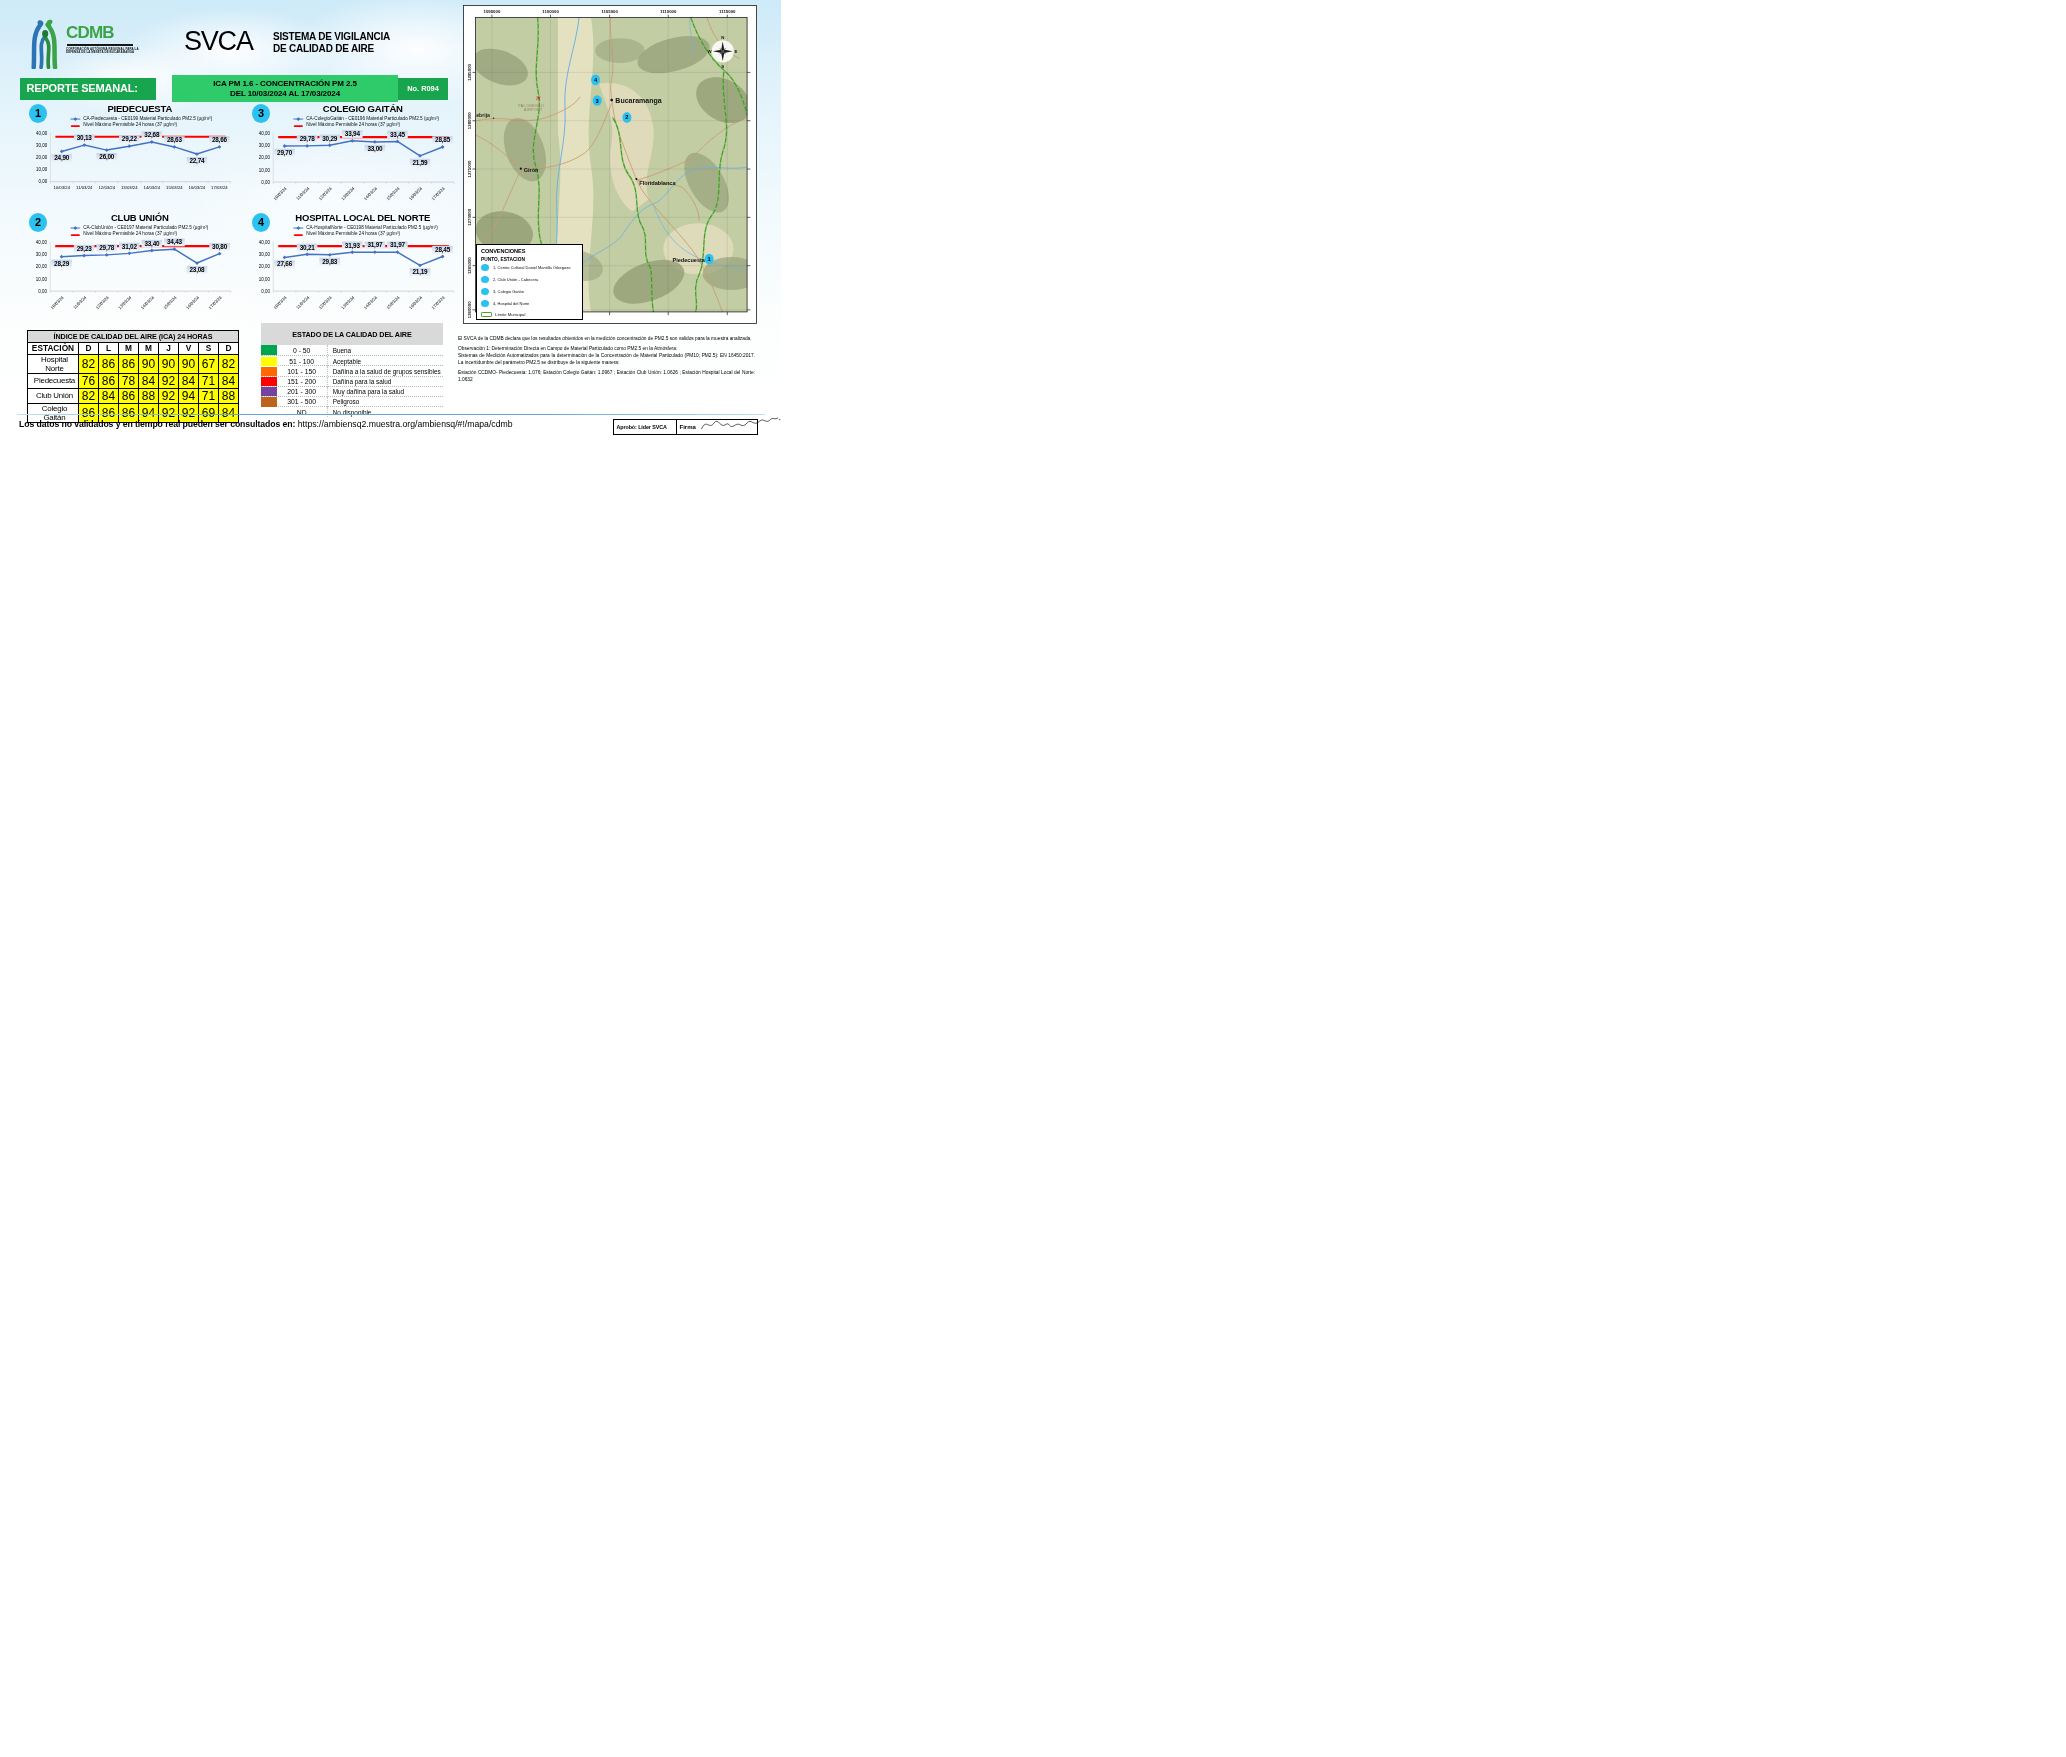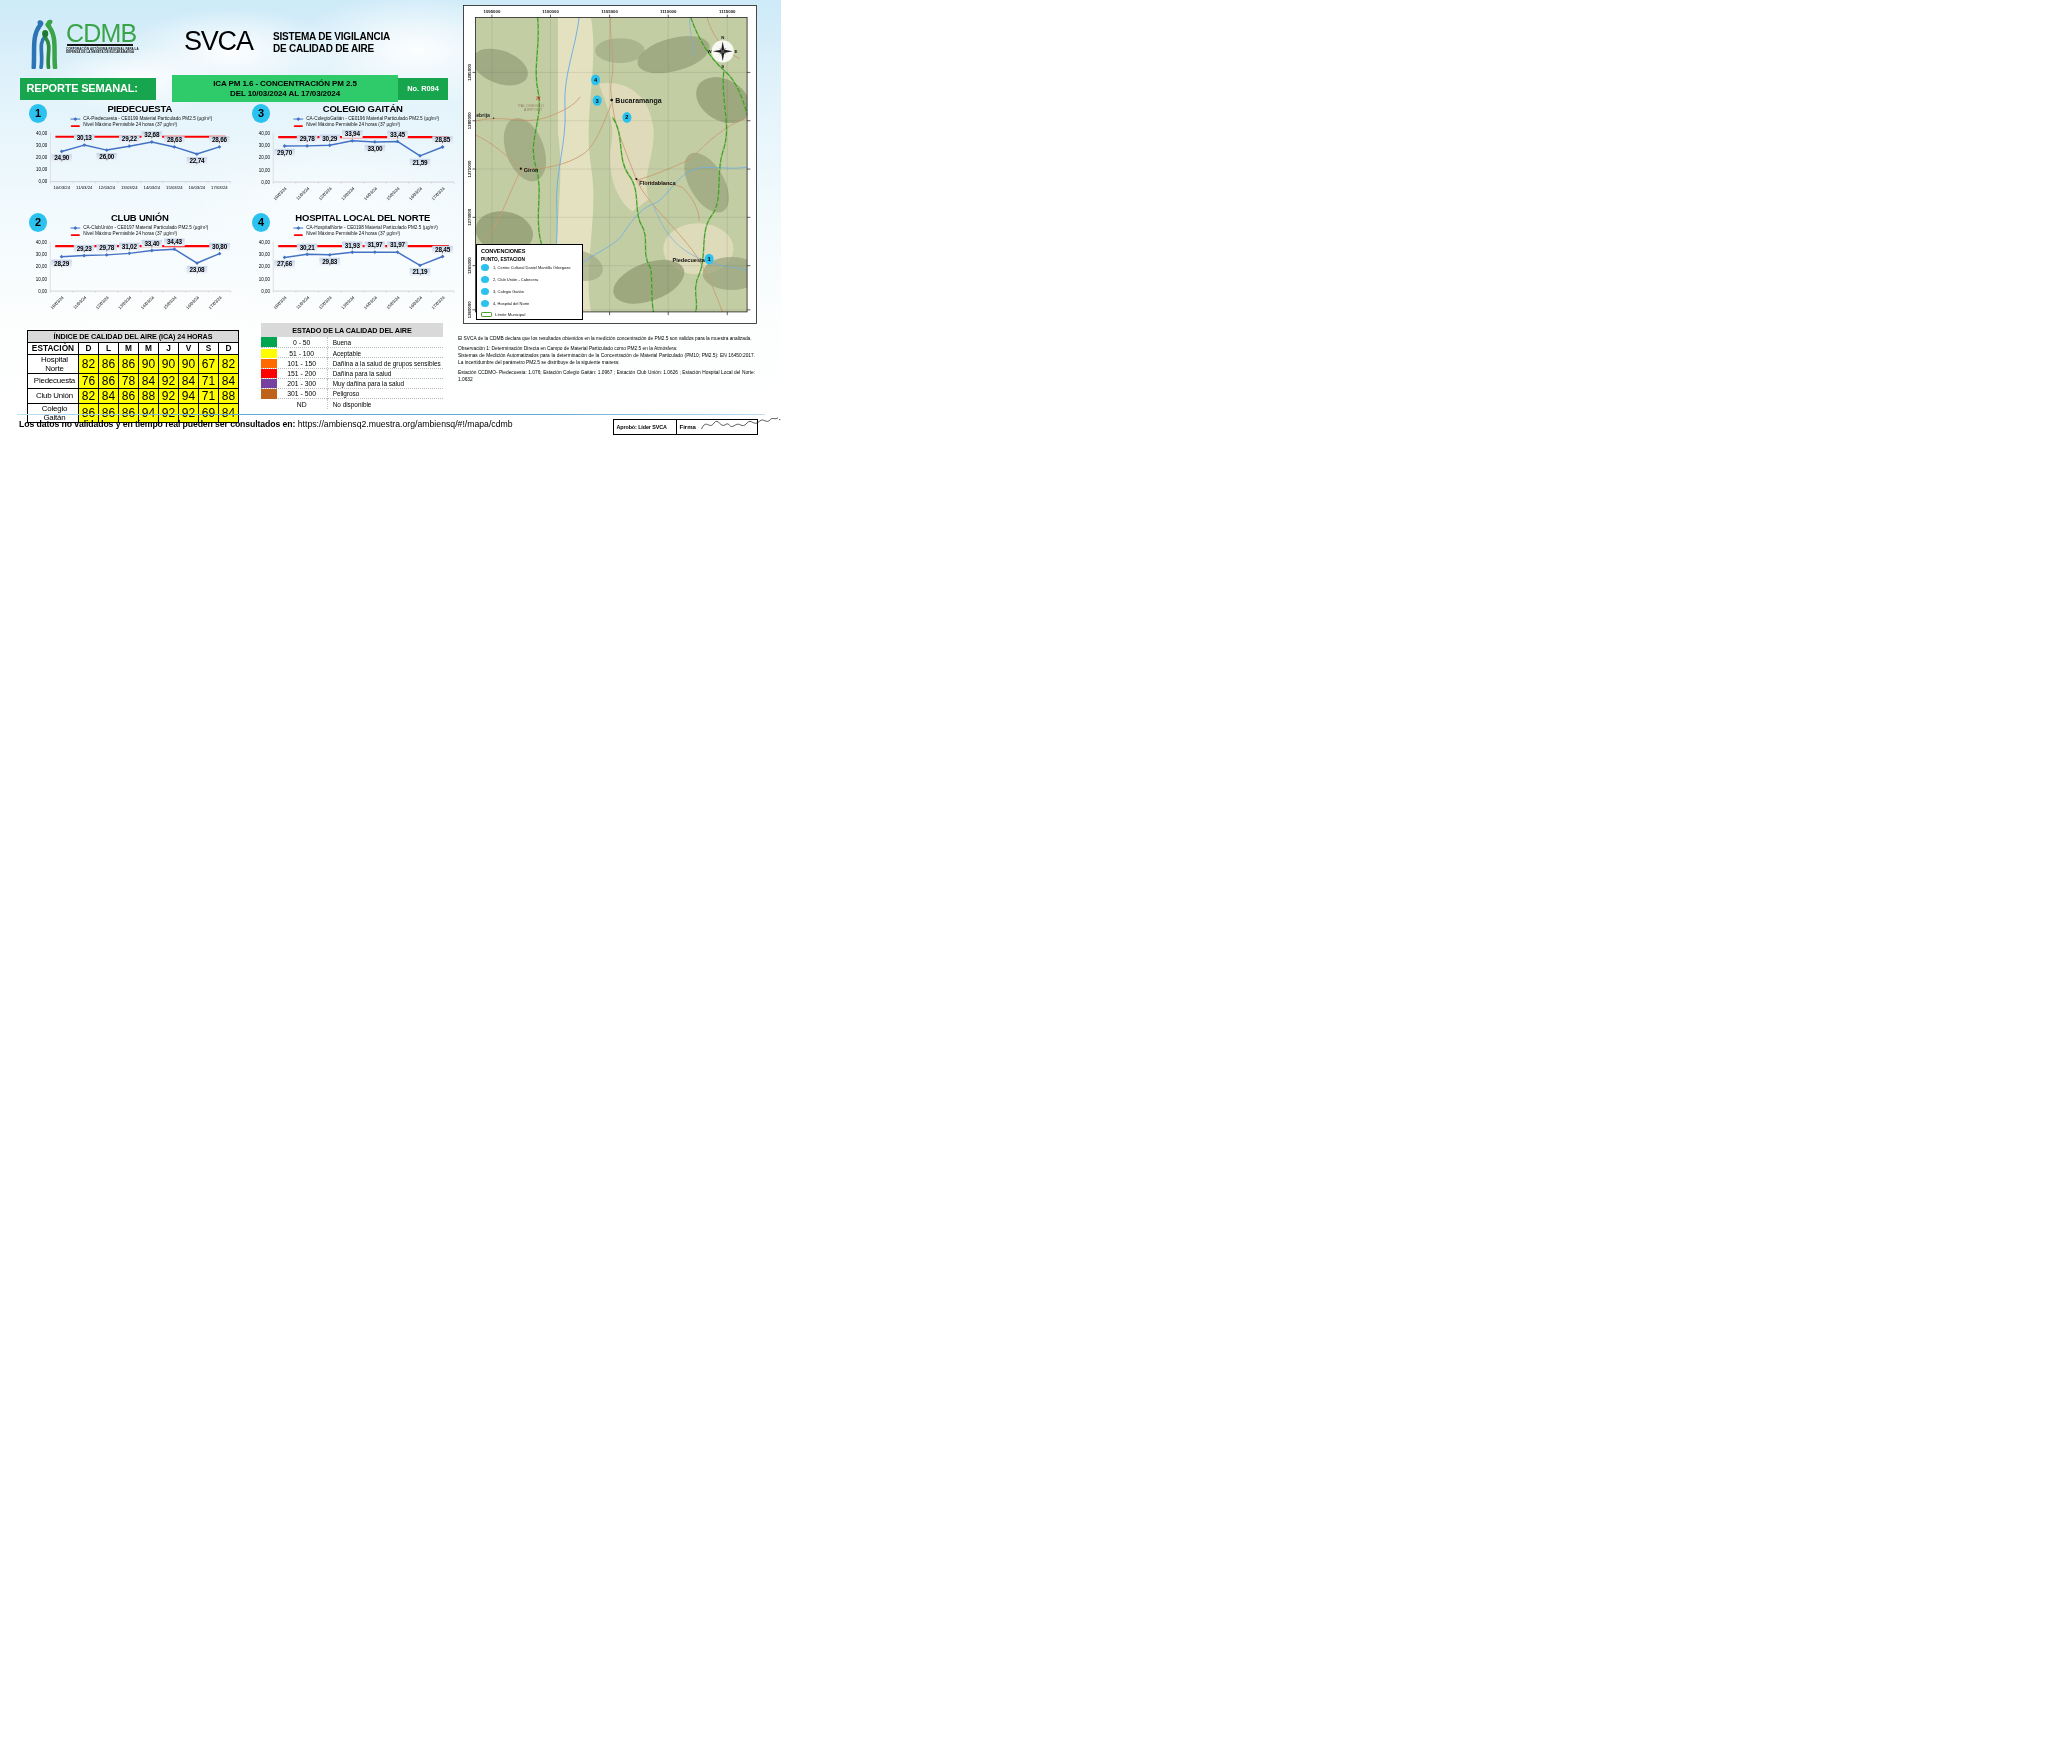--- a/index.html
+++ b/index.html
@@ -4,21 +4,21 @@
 <style>
   *{margin:0;padding:0;box-sizing:border-box}
   body{background:#fff;font-family:"Liberation Sans","DejaVu Sans",sans-serif}
   .page{position:relative;width:781px;height:439px;overflow:hidden;
     background:linear-gradient(180deg,#cdeaf8 0%,#e3f3fb 22%,#f2fafd 48%,#fdfefe 75%,#ffffff 100%);}
   .cloud{position:absolute;background:radial-gradient(closest-side,rgba(255,255,255,.95),rgba(255,255,255,0));border-radius:50%;pointer-events:none}
   .abs{position:absolute}
   
   .logo{left:26px;top:19px;width:132px;height:52px}
   .logo-text{position:absolute;left:40px;top:4.1px;width:91px}
-  .logo-brand{font-size:25px;font-weight:normal;color:#3ba348;letter-spacing:-0.8px;line-height:20px}
+  .logo-brand{font-size:17px;font-weight:bold;color:#3ba348;letter-spacing:-0.8px;line-height:20px}
   .logo-rule{width:66px;height:1.7px;background:#161616;margin:1.2px 0 1.7px 0.8px}
   .logo-sub{font-size:2.9px;font-weight:bold;color:#111;line-height:3.7px;letter-spacing:0.1px}
   .svca{left:184px;top:26.4px;font-size:27px;font-weight:normal;letter-spacing:-1.2px;color:#000}
   .svca-sub{left:273px;top:31px;font-size:10px;font-weight:bold;color:#000;line-height:12px;letter-spacing:-0.2px}
   
   .banner-left{left:20px;top:78px;width:136px;height:21.5px;background:#17a54d;color:#fff;
     font-size:11px;font-weight:bold;letter-spacing:-0.2px;line-height:21.5px;padding-left:6.6px}
   .banner-center{left:172px;top:75px;width:226px;height:27px;background:#2fca6a;color:#000;
     display:flex;flex-direction:column;align-items:center;justify-content:center;
     font-size:8px;font-weight:bold;line-height:10px;letter-spacing:-0.1px;text-align:center}
@@ -36,21 +36,21 @@
   .ica{left:27px;top:330px}
   table.ica-t{border-collapse:collapse;table-layout:fixed}
   table.ica-t td{border:0.7px solid #000;text-align:center;overflow:hidden}
   td.ica-title{background:#d9d9d9;font-weight:bold;font-size:7.2px;height:11.6px;letter-spacing:-0.1px}
   tr.ica-head td{font-weight:bold;font-size:8.3px;height:12.4px;background:#fff}
   td.ica-station{text-align:left;padding-left:2.9px;font-size:7.9px;background:#fff;letter-spacing:-0.2px}
   td.ica-val{background:#ffff00;font-size:12px}
   tr.ica-row td{height:13.6px}
   
   .aqi{left:261px;top:323px;width:182px}
-  .aqi-title{height:14px;background:#d9d9d9;font-weight:bold;font-size:7.2px;display:flex;align-items:center;justify-content:center;letter-spacing:-0.1px}
+  .aqi-title{height:22px;background:#d9d9d9;font-weight:bold;font-size:7.2px;display:flex;align-items:center;justify-content:center;letter-spacing:-0.1px}
   .aqi-row{display:grid;grid-template-columns:15.7px 50px 1fr;height:10.2px;align-items:center;border-top:0.4px dotted #b9b9b9}
   .aqi-row:first-of-type{border-top:none}
   .aqi-swatch{height:9.3px;margin:0.4px 0;align-self:center}
   .aqi-range{font-size:6.8px;text-align:center;color:#000}
   .aqi-desc{font-size:6.4px;padding-left:5px;border-left:0.4px dotted #c5c5c5;color:#000;height:100%;display:flex;align-items:center}
   
   .notes{left:458px;top:336px;width:297px;font-size:4.8px;line-height:6.5px;color:#000}
   .notes p{margin-bottom:3.7px}
   .notes .just{text-align:justify}
   

